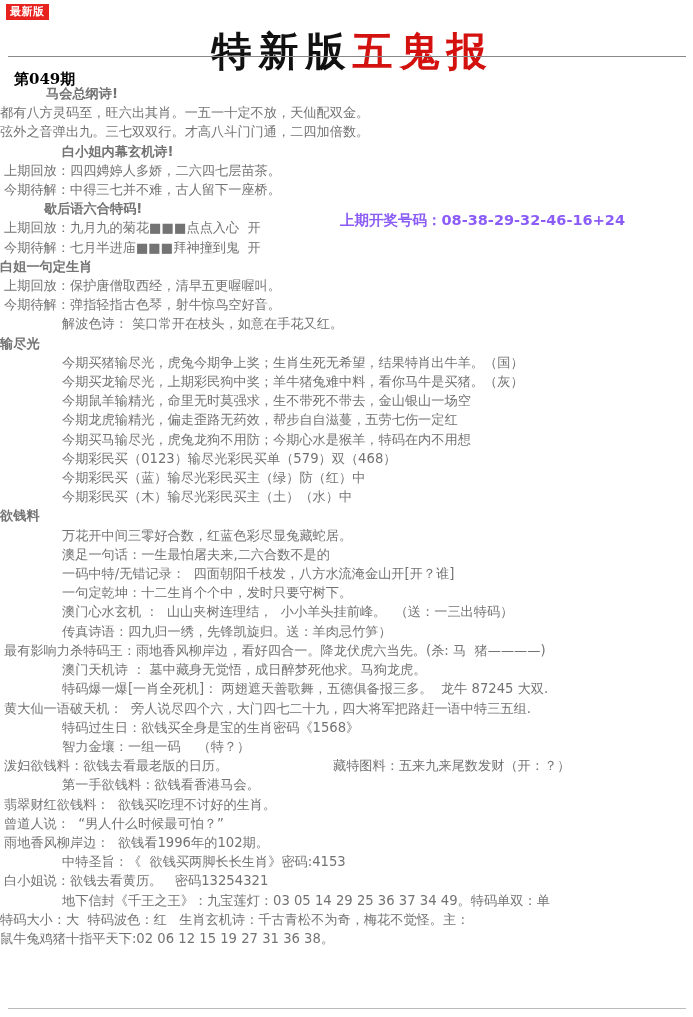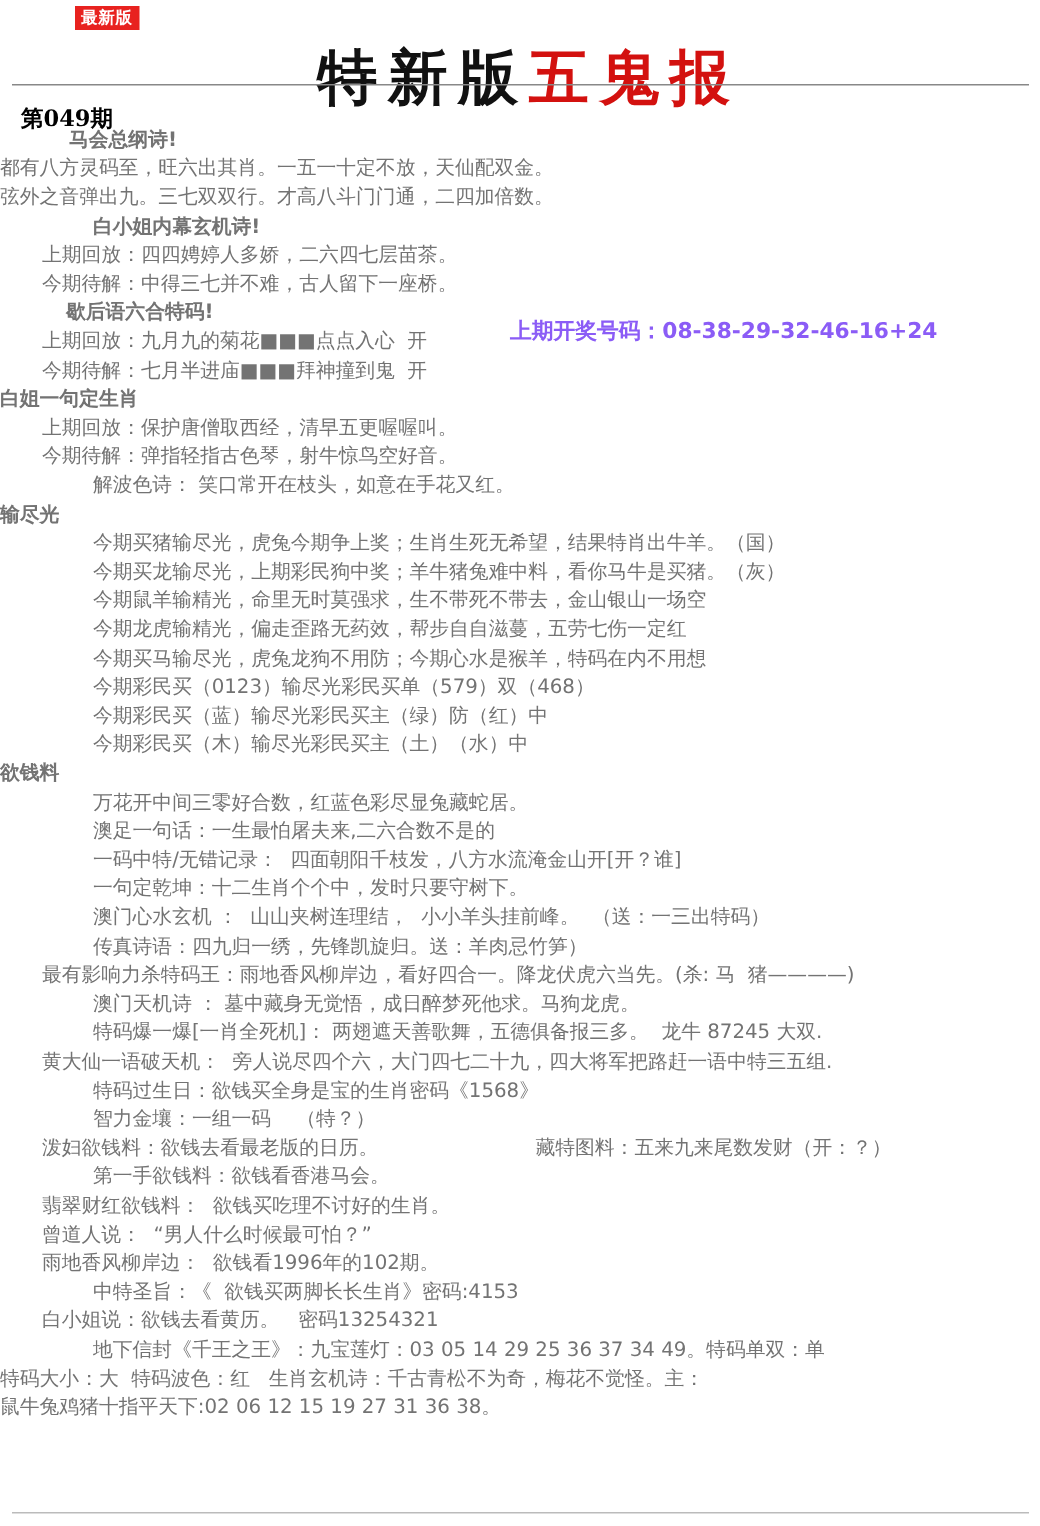--- a/index.html
+++ b/index.html
@@ -26,21 +26,20 @@
     position: absolute;
     left: 6px;
     top: 4px;
     background: #e8221f;
     color: #ffffff;
     font-size: 11px;
     line-height: 14px;
     padding: 1px 4px;
     font-weight: bold;
     letter-spacing: 0.5px;
-    margin-left: 44px;
   }
   
   .title-wrap {
     position: absolute;
     left: 0;
     top: 24px;
     width: 685px;
     text-align: center;
   }
   .title {
@@ -100,21 +99,21 @@
   
   .prize {
     position: absolute;
     left: 340px;
     top: 211px;
     font-size: 14.5px;
     font-weight: bold;
     color: #8b5cf6;
     white-space: pre;
   }
-  .i1  { padding-left: 28px; }
+  .i1  { padding-left: 4px; }
   .i2  { padding-left: 46px; }
   .i3  { padding-left: 44px; }
   .i4  { padding-left: 62px; }
 </style>
 </head>
 <body>
 
 <div class="page">
 
   <div class="badge">最新版</div>

